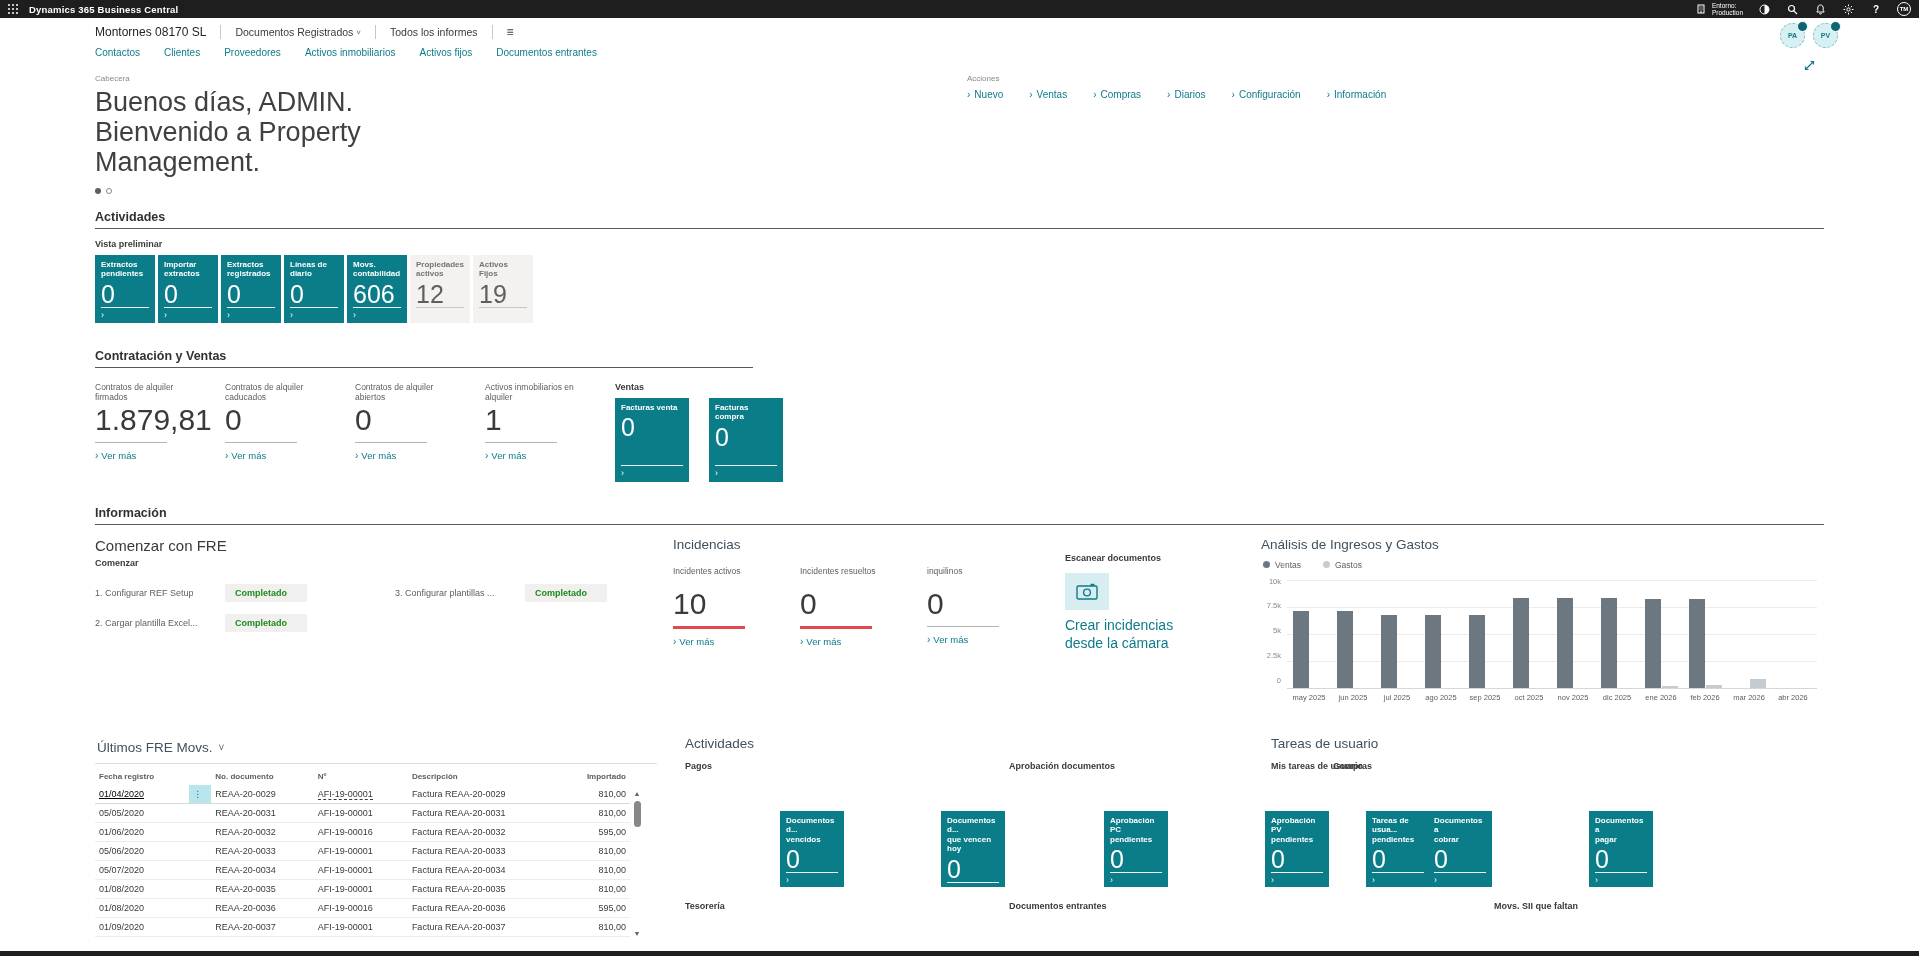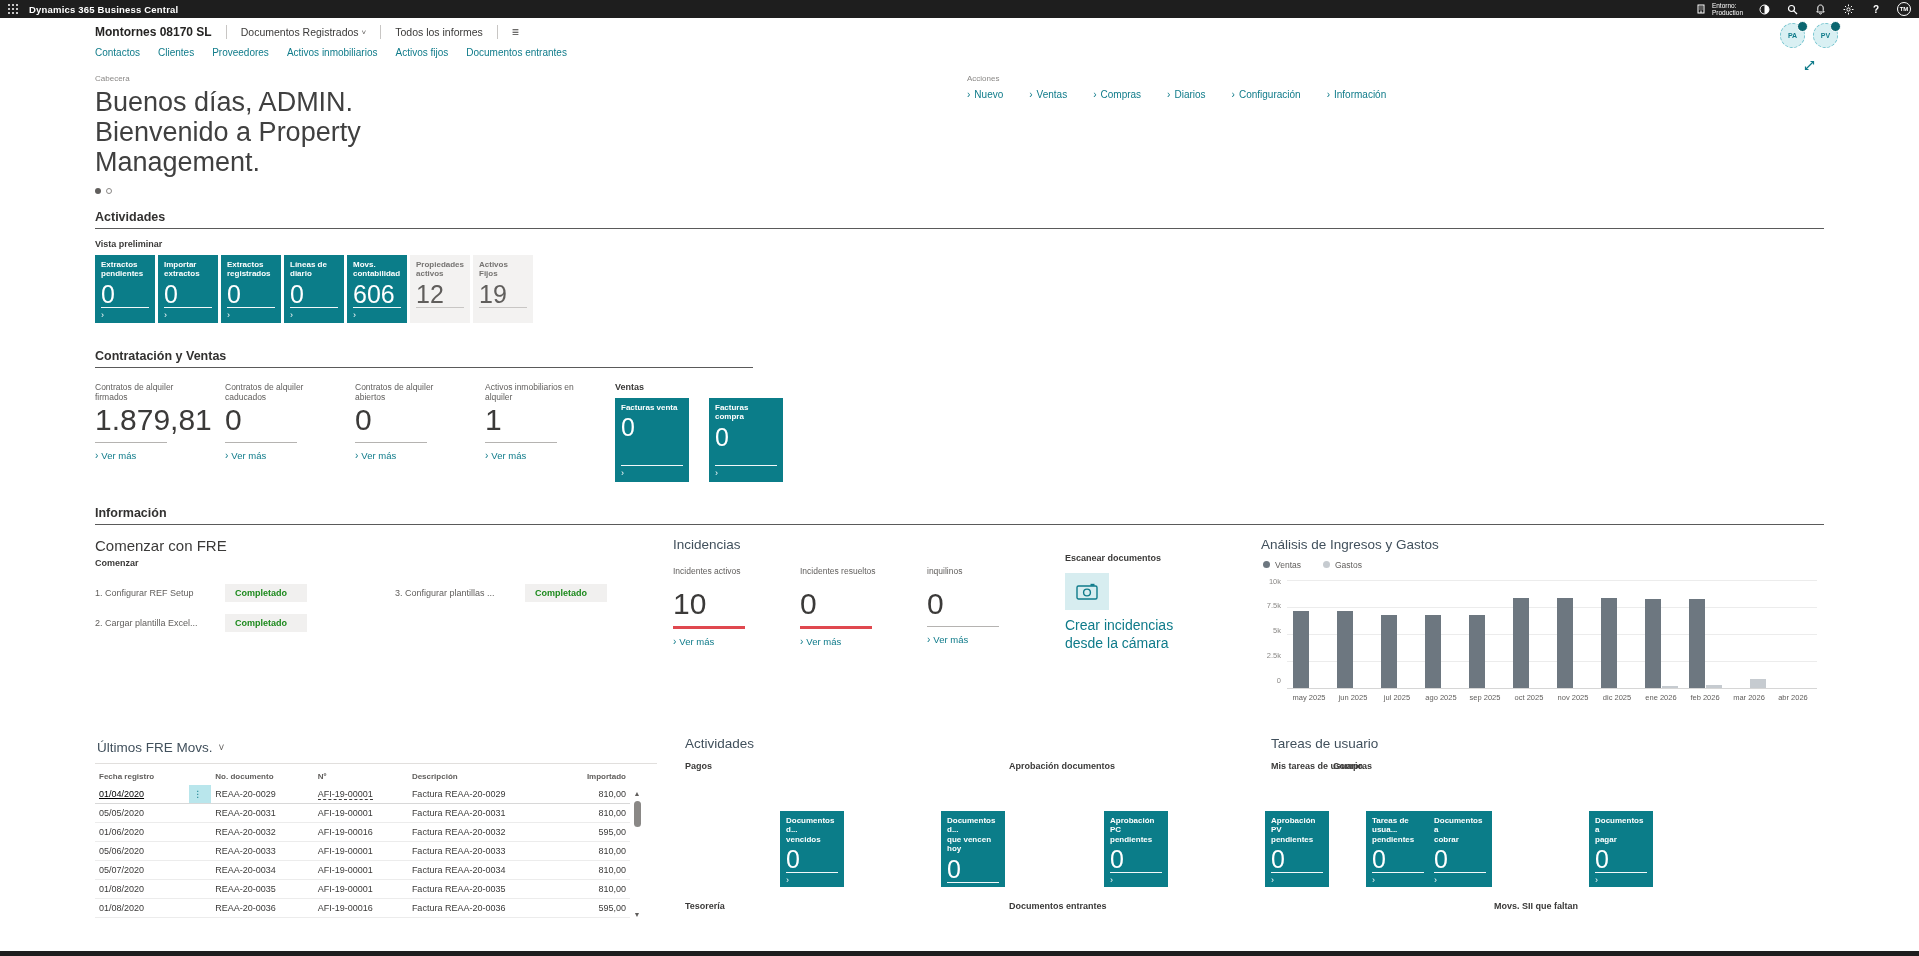--- a/index.html
+++ b/index.html
@@ -14,26 +14,26 @@
   .topbar .app-title { font-size:9.5px; font-weight:bold; letter-spacing:.2px; }
   .topbar .spacer { flex:1; }
   .topbar .right { display:flex; align-items:center; gap:14px; }
   .env { display:flex; align-items:center; gap:4px; }
   .env .env-text { font-size:6.5px; line-height:1.15; }
   .tb-icon { display:flex; align-items:center; justify-content:center; width:14px; height:14px; color:#fff; font-size:10px; }
   .avatar { width:14px; height:14px; border:1px solid #fff; border-radius:50%; font-size:6px; display:flex; align-items:center; justify-content:center; font-weight:bold; }
 
   
   .navrow1 { display:flex; align-items:center; padding:7px 0 4px 95px; }
-  .company { font-size:12px; font-weight:bold; color:#252423; cursor:pointer; }
+  .company { font-size:12px; font-weight:normal; color:#252423; cursor:pointer; }
   .nav-sep { width:1px; height:14px; background:#c8c6c4; margin:0 14px; }
   .nav-item { font-size:10.5px; color:#3b3a39; cursor:pointer; display:flex; align-items:center; gap:3px; }
   .chev-down { font-size:8px; color:#605e5c; }
   .hamburger { font-size:12px; color:#3b3a39; cursor:pointer; }
-  .navrow2 { display:flex; align-items:center; gap:18px; padding:4px 0 6px 95px; }
+  .navrow2 { display:flex; align-items:center; gap:24px; padding:4px 0 6px 95px; }
   .navrow2 a { font-size:10px; color:#0f7b8a; cursor:pointer; text-decoration:none; }
 
   
   .float-badges { position:absolute; top:23px; left:1780px; display:flex; gap:8px; }
   .cue-badge { position:relative; width:25px; height:25px; border-radius:50%; background:#d9f0f3;
     border:1px dashed #6fc2cd; color:#0f7b8a; font-size:7px; font-weight:bold;
     display:flex; align-items:center; justify-content:center; cursor:pointer; }
   .cue-badge .count-dot { position:absolute; top:-3px; right:-4px; width:11px; height:11px; border-radius:50%; background:#0b6670; border:1px solid #fff; }
   .expand-btn { position:absolute; top:58px; left:1803px; cursor:pointer; }
 
@@ -695,20 +695,28 @@
             <td class="num">810,00</td>
           </tr>
             <tr>
             <td><span class="c-date-text">01/08/2020</span></td>
             <td class="c-menu"><span class="dots">⋮</span></td>
             <td>REAA-20-0036</td>
             <td><span class="c-nr-text">AFI-19-00016</span></td>
             <td>Factura REAA-20-0036</td>
             <td class="num">595,00</td>
           </tr>
+            <tr>
+            <td><span class="c-date-text">01/09/2020</span></td>
+            <td class="c-menu"><span class="dots">⋮</span></td>
+            <td>REAA-20-0037</td>
+            <td><span class="c-nr-text">AFI-19-00001</span></td>
+            <td>Factura REAA-20-0037</td>
+            <td class="num">810,00</td>
+          </tr>
           </tbody>
       </table>
       <div class="fre-scroll">
         <span class="scroll-arrow">▲</span>
         <span class="scroll-thumb"></span>
         <span class="scroll-space"></span>
         <span class="scroll-arrow">▼</span>
       </div>
     </div>
   </div>

